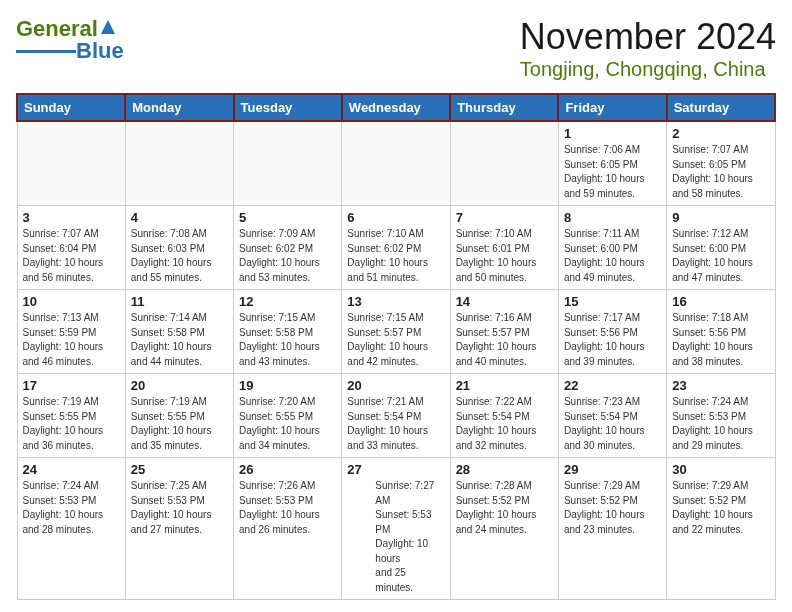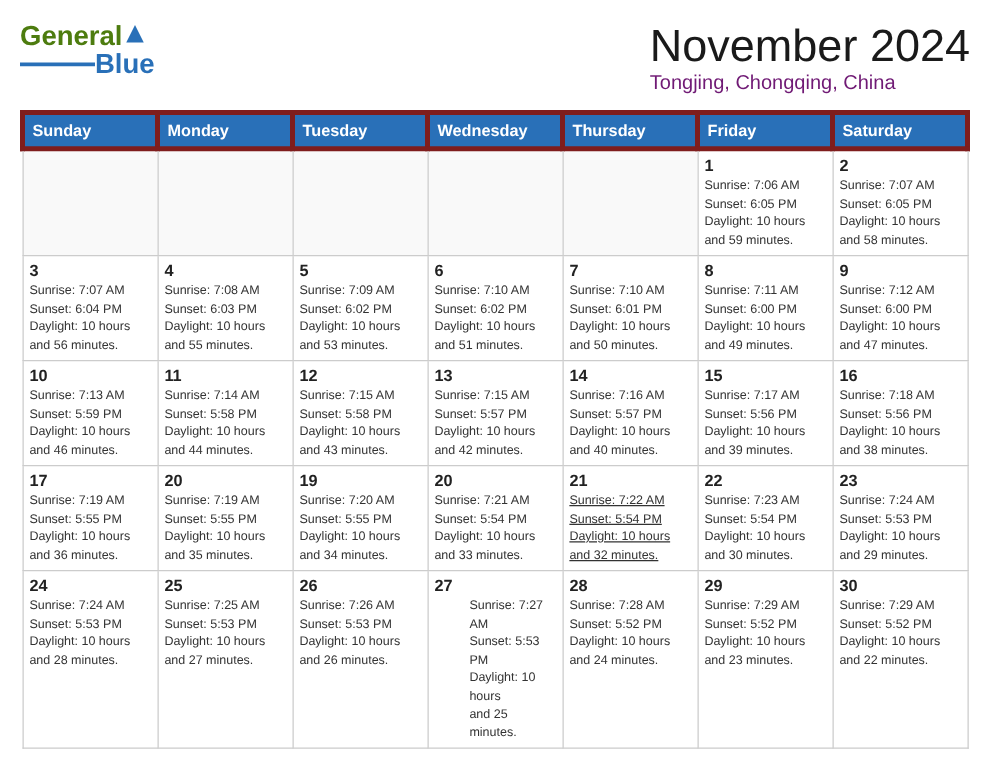--- a/index.html
+++ b/index.html
@@ -16,31 +16,31 @@
       align-items: flex-start;
       margin-bottom: 12px;
     }
     .logo {
       display: flex;
       flex-direction: column;
       align-items: flex-start;
     }
     .title-block { text-align: left; }
     .title-block h1 { font-size: 36px; color: #1a1a1a; font-weight: normal; }
-    .title-block h2 { font-size: 16px; color: #701a75; font-weight: normal; }
+    .title-block h2 { font-size: 20px; color: #4d7c0f; font-weight: normal; }
 
     .calendar { width: 100%; border-collapse: collapse; }
     .calendar th {
       background: #2970b8;
       color: #fff;
       text-align: left;
       padding: 5px 6px;
       font-size: 13px;
       font-weight: bold;
-      border: 4px solid #7f1d1d;
+      border: 2px solid #7f1d1d;
     }
     .calendar td {
       border: 1px solid #ccc;
       vertical-align: top;
       padding: 4px 5px;
       font-size: 10.5px;
       color: #222;
       width: calc(100% / 7);
       min-height: 80px;
       background: #fff;
@@ -236,21 +236,21 @@
         </td>
         <td>
           <span class="day-num">20</span>
           <div class="day-info" style="white-space: pre-line;">Sunrise: 7:21 AM
 Sunset: 5:54 PM
 Daylight: 10 hours
 and 33 minutes.</div>
         </td>
         <td>
           <span class="day-num">21</span>
-          <div class="day-info" style="white-space: pre-line; text-decoration: underline;">Sunrise: 7:22 AM
+          <div class="day-info" style="white-space: pre-line;">Sunrise: 7:22 AM
 Sunset: 5:54 PM
 Daylight: 10 hours
 and 32 minutes.</div>
         </td>
         <td>
           <span class="day-num">22</span>
           <div class="day-info" style="white-space: pre-line;">Sunrise: 7:23 AM
 Sunset: 5:54 PM
 Daylight: 10 hours
 and 30 minutes.</div>

